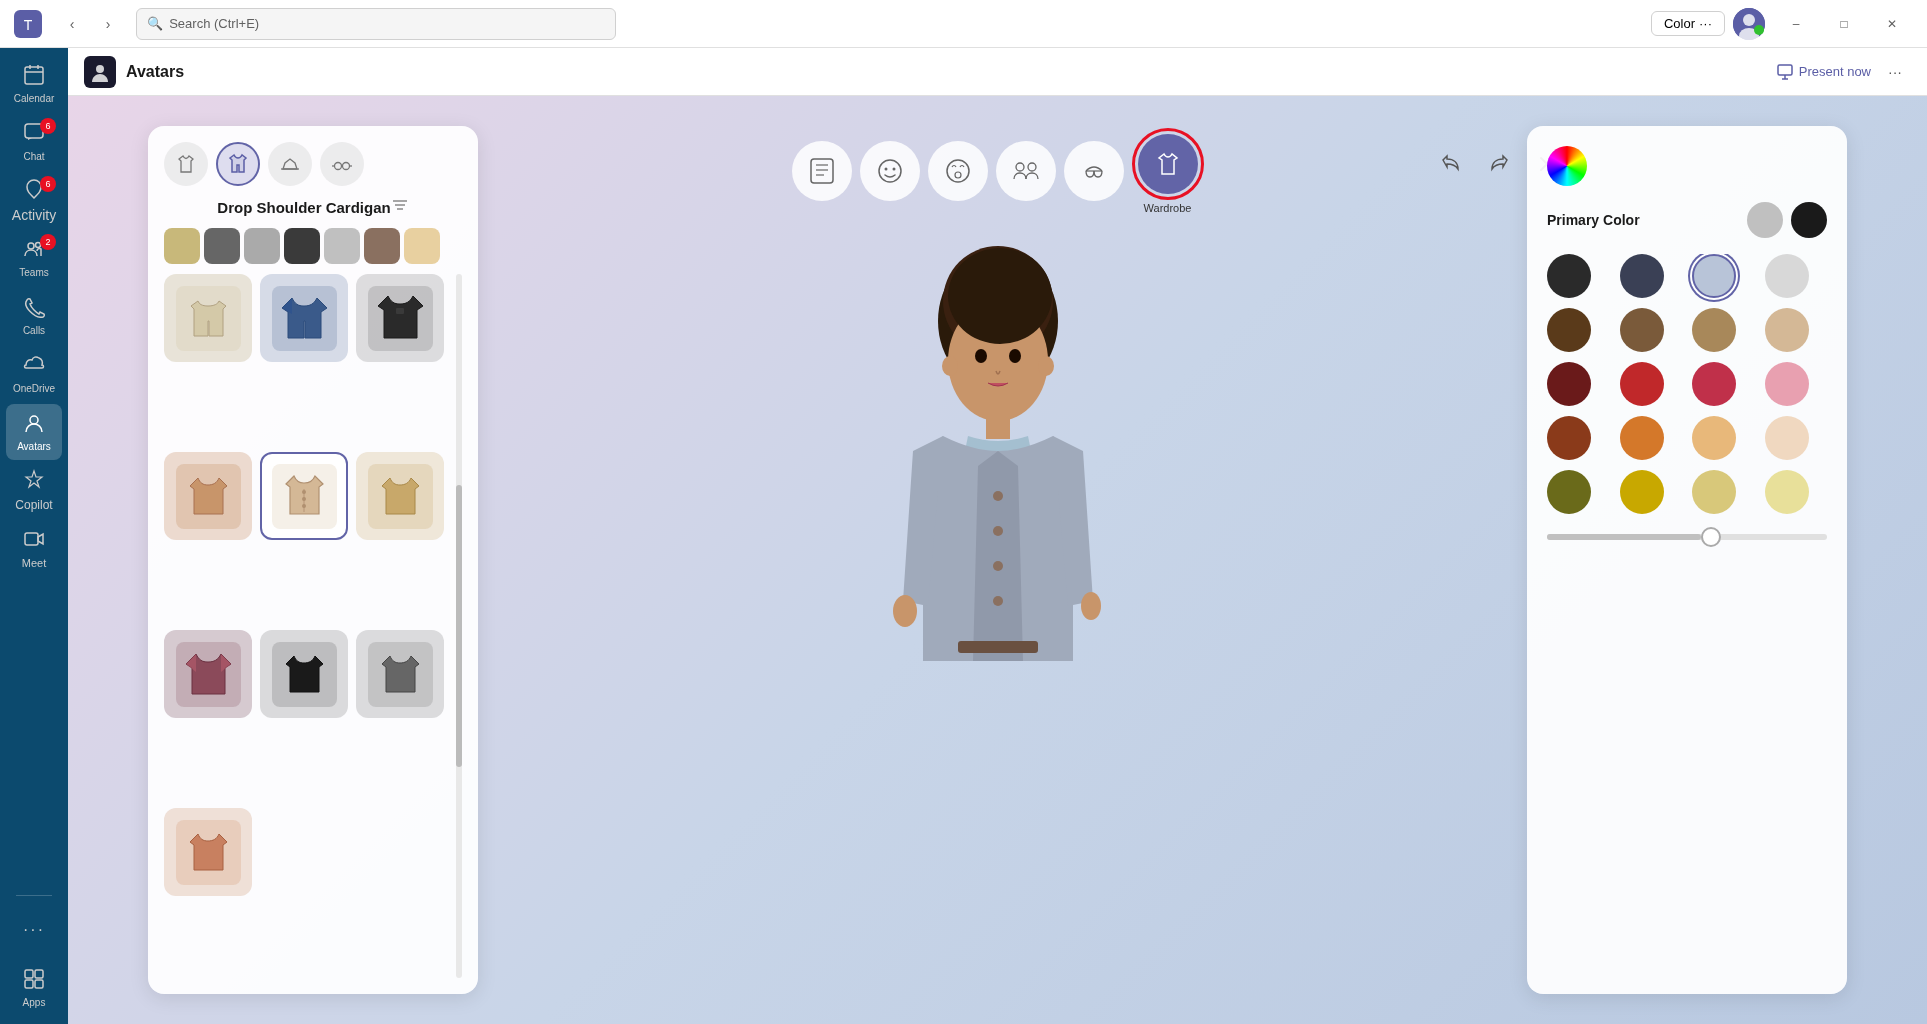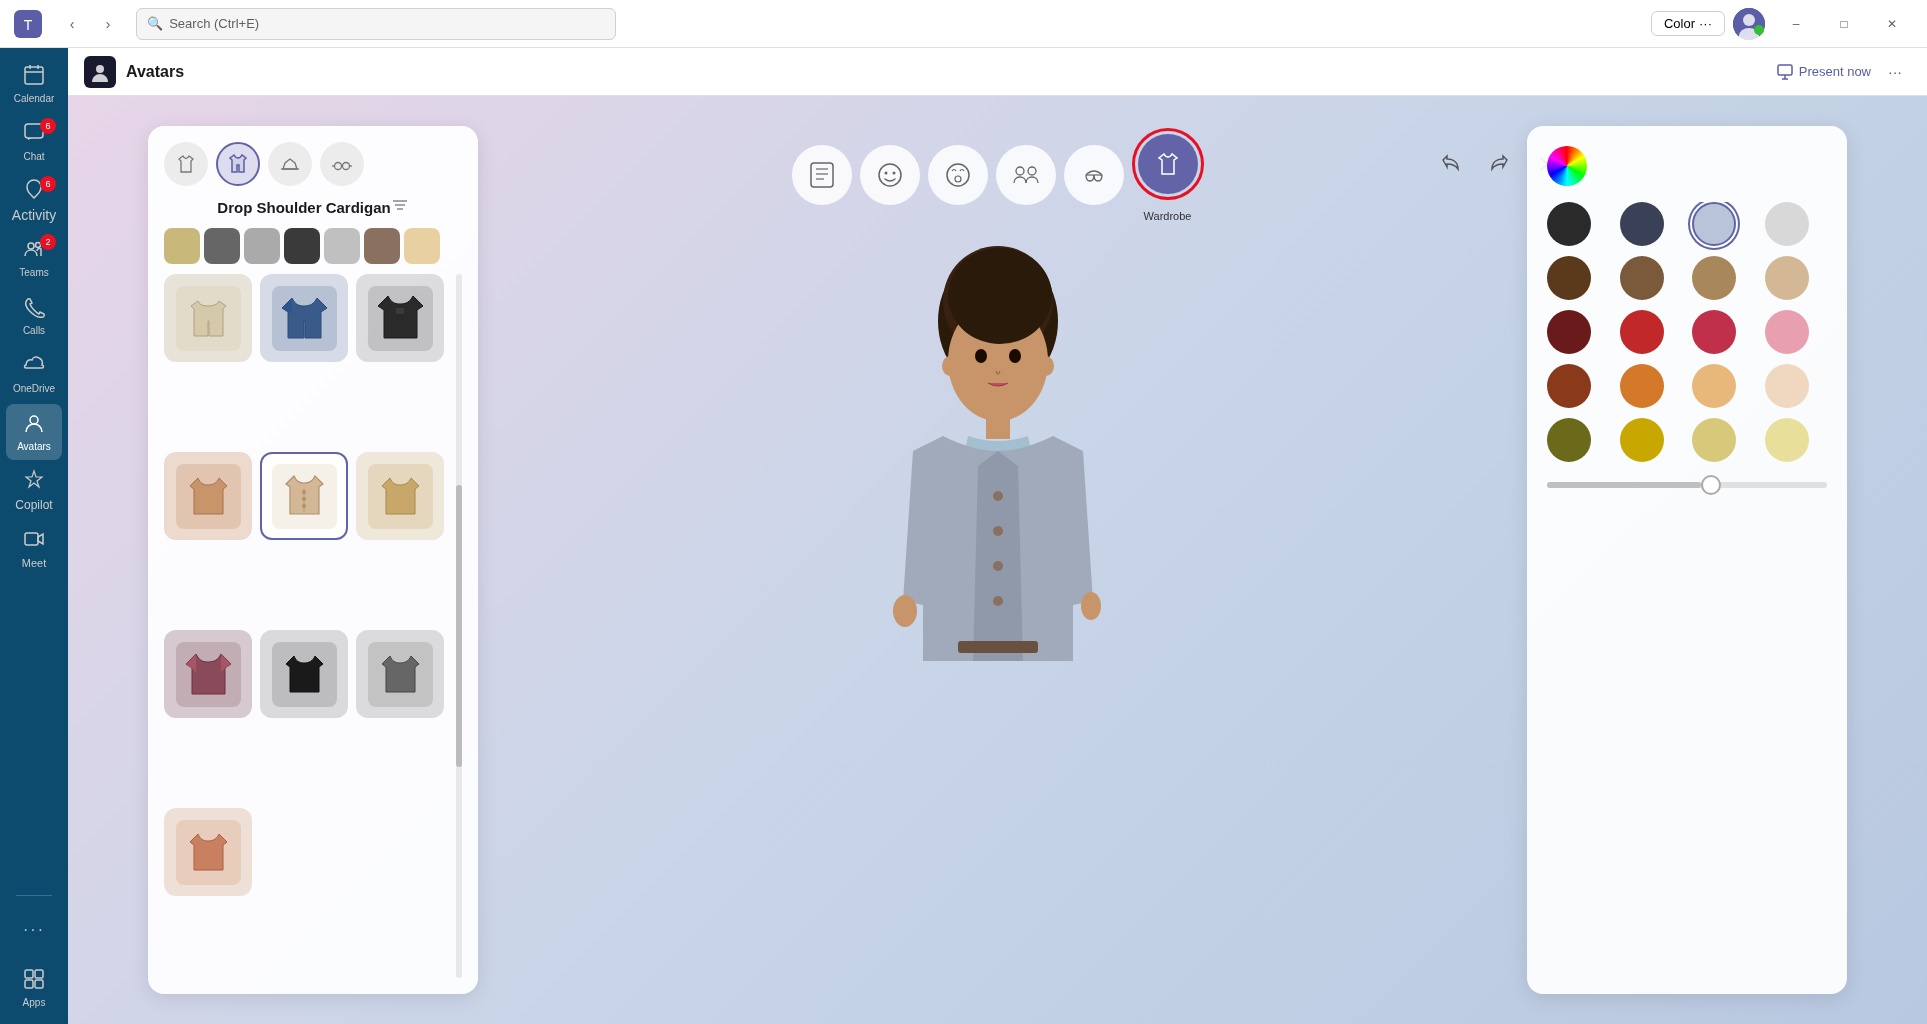--- a/index.html
+++ b/index.html
@@ -96,21 +96,21 @@
     }
     .toolbar-btn {
       width: 60px; height: 60px; border-radius: 50%; background: rgba(255,255,255,0.85);
       border: none; cursor: pointer; display: flex; flex-direction: column;
       align-items: center; justify-content: center; gap: 2px; font-size: 20px; color: #555;
     }
     .toolbar-btn.selected {
       background: #6264a7; color: #fff;
     }
     .toolbar-btn-wrapper {
-      display: flex; flex-direction: column; align-items: center; gap: 8px;
+      display: flex; flex-direction: column; align-items: center; gap: 0;
     }
     .history-btn {
       width: 40px; height: 40px; border-radius: 50%; background: transparent;
       border: none; cursor: pointer; font-size: 18px; color: #555; display: flex; align-items: center; justify-content: center;
     }
 
     
     .left-panel {
       position: absolute; left: 80px; top: 30px; bottom: 30px;
       width: 330px; background: rgba(255,255,255,0.92); border-radius: 16px;
@@ -655,20 +655,27 @@
           <rect x="110" y="400" width="80" height="12" rx="3" fill="#6a5040"></rect>
         </svg>
       </div>
 
 
       <div class="right-panel">
         <div class="right-panel-header">
           <div class="color-wheel"></div>
         </div>
 
+        <div class="primary-color-row">
+          <span class="primary-label">Primary Color</span>
+          <div style="display:flex;gap:8px;">
+            <div class="color-preset" style="background:#c0c0c0;"></div>
+            <div class="color-preset" style="background:#1a1a1a;"></div>
+          </div>
+        </div>
 
         <div style="overflow-y:auto;flex:1;">
           <div class="color-grid">
 
             <div class="color-swatch" style="background:#2a2a2a;"></div>
             <div class="color-swatch" style="background:#3a4055;"></div>
             <div class="color-swatch selected" style="background:#b8c4d8;border-color:#6264a7;box-shadow:0 0 0 2px #fff,0 0 0 4px #6264a7;"></div>
             <div class="color-swatch" style="background:#d8d8d8;"></div>
 
             <div class="color-swatch" style="background:#5a3a1a;"></div>

